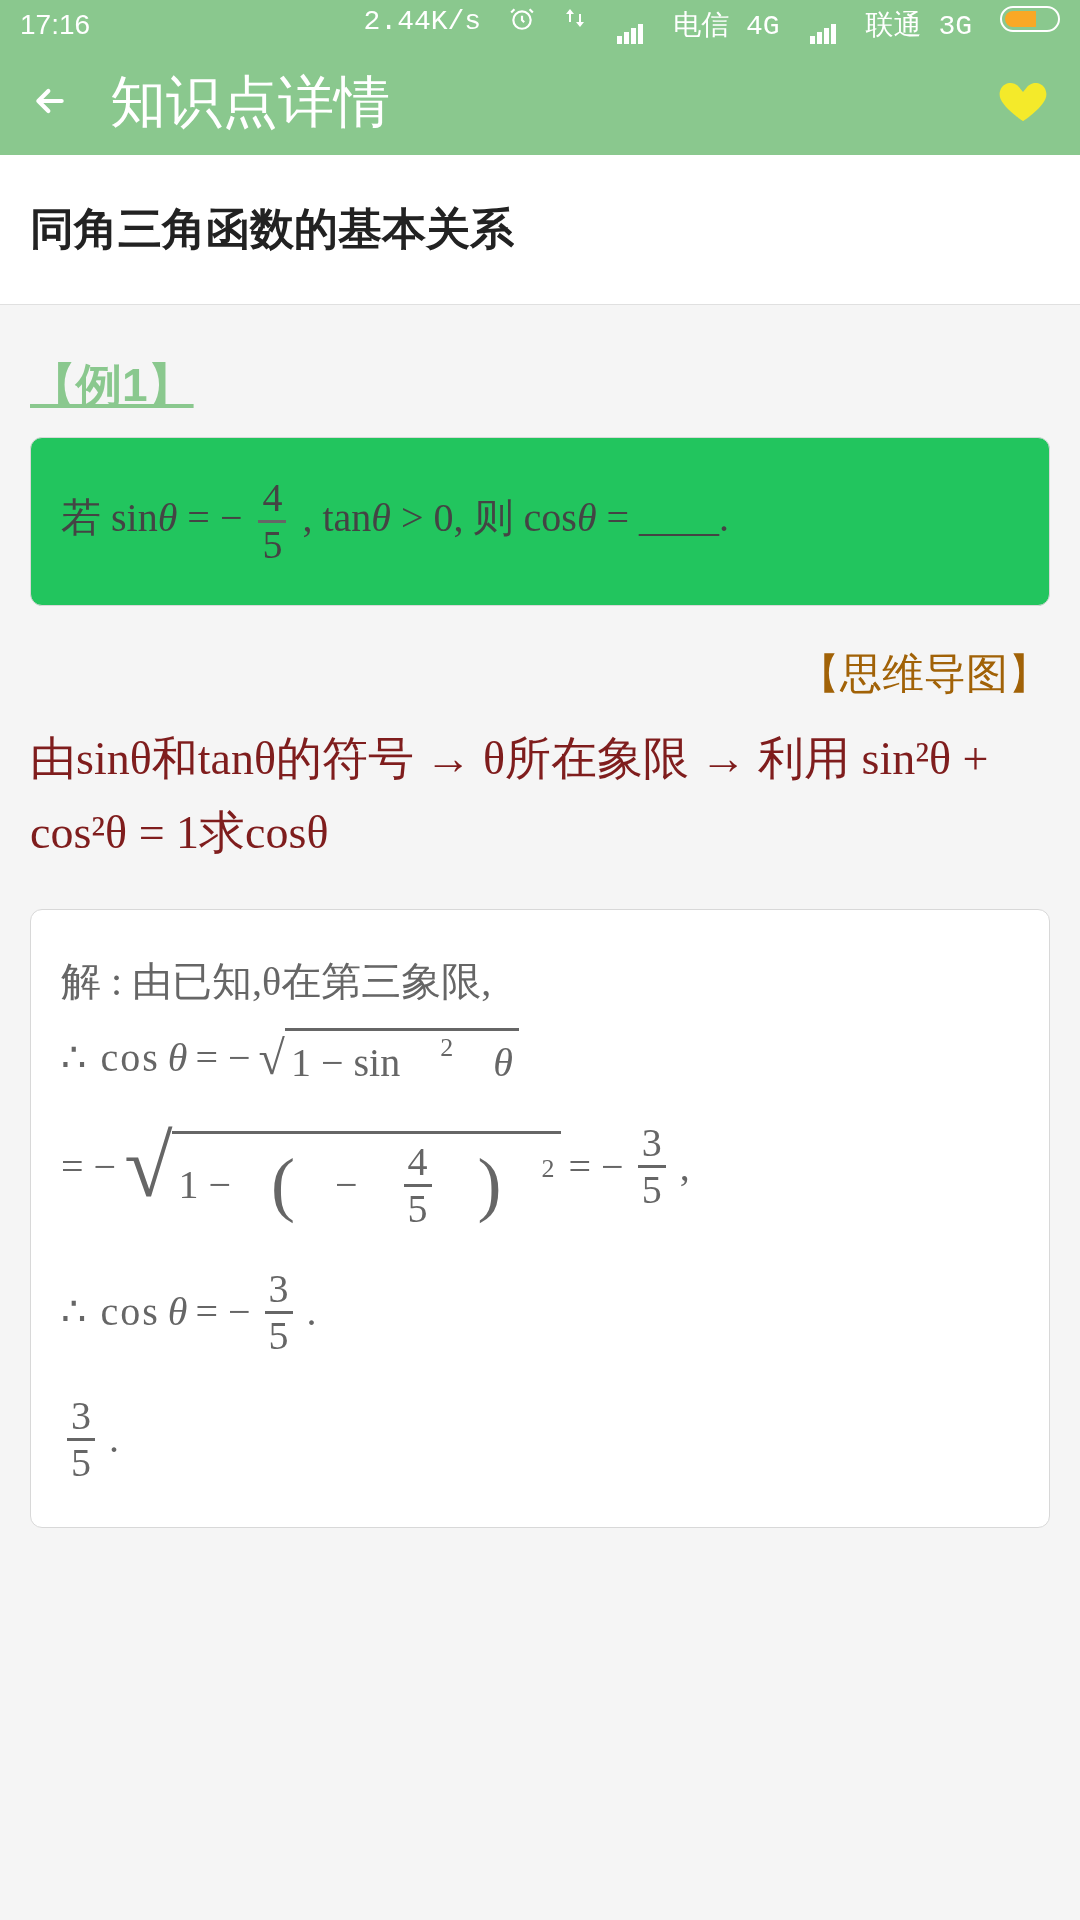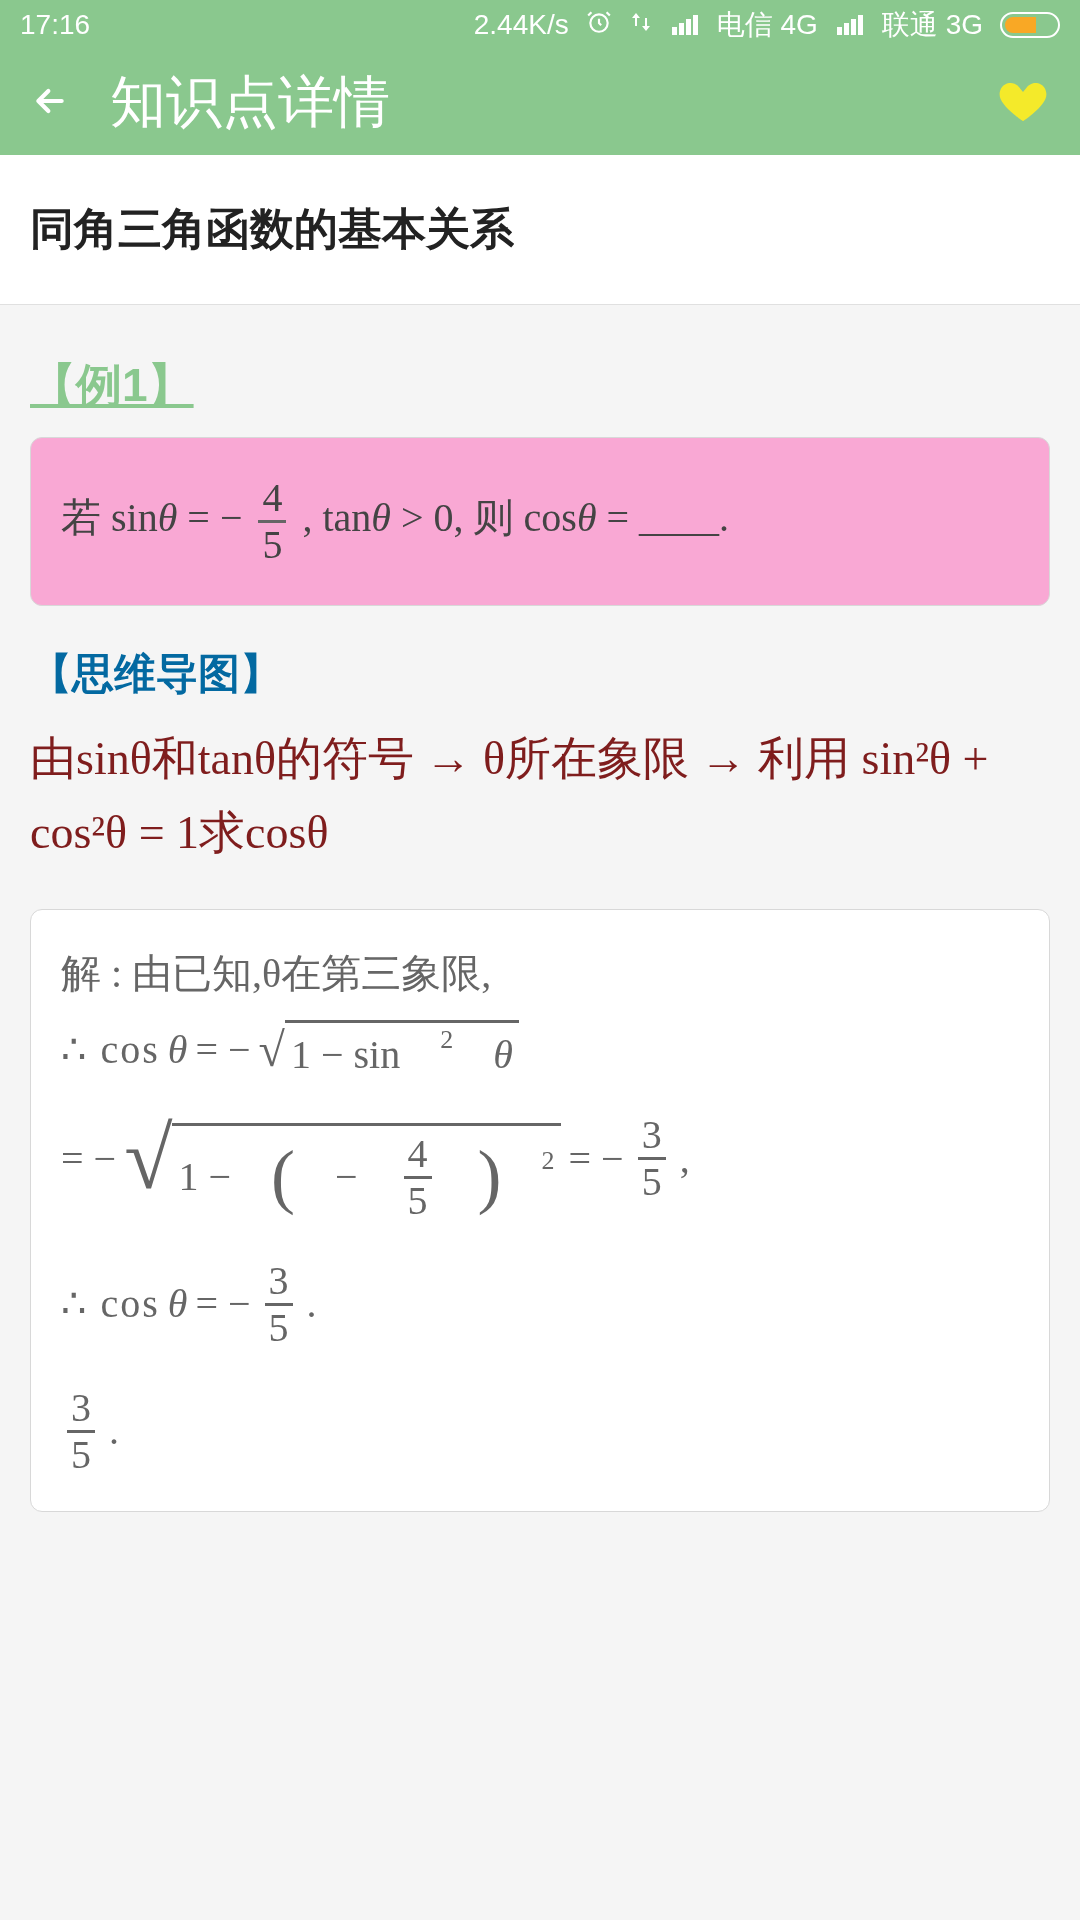--- a/index.html
+++ b/index.html
@@ -14,21 +14,21 @@
     height: 50px;
     background: #8ac88e;
     color: #fff;
     display: flex;
     align-items: center;
     justify-content: space-between;
     padding: 0 20px;
     font-size: 28px;
   }
   .status-left { }
-  .status-right { display: flex; align-items: center; gap: 17px; }
+  .status-right { display: flex; gap: 28px; font-family: Liberation Mono, monospace; }
   .signal-bars { display: inline-flex; align-items: flex-end; gap: 2px; margin: 0 2px; }
   .signal-bars span { width: 5px; background: #fff; display: inline-block; }
   .signal-bars span:nth-child(1){ height: 8px; }
   .signal-bars span:nth-child(2){ height: 12px; }
   .signal-bars span:nth-child(3){ height: 16px; }
   .signal-bars span:nth-child(4){ height: 20px; }
   .battery {
     width: 60px; height: 26px; border: 2px solid #fff; border-radius: 14px;
     position: relative; display: inline-block;
   }
@@ -53,42 +53,42 @@
     background: #fff;
     padding: 45px 30px;
     border-bottom: 1px solid #e0e0e0;
   }
   .page-header h1 { font-size: 44px; font-weight: 700; color: #222; }
   .content { padding: 50px 30px 0 30px; }
   .example-label {
     font-size: 46px; font-weight: 700; color: #8ac88e; margin-bottom: 20px; text-decoration: underline;
   }
   .card {
-    background: #f9a8d4;
+    background: #22c55e;
     border: 1px solid #d8d8d8;
     border-radius: 12px;
     padding: 40px 30px;
     font-size: 40px;
     color: #444;
     font-family: Georgia, "Times New Roman", serif;
     line-height: 1.3;
   }
   .mind-label {
-    font-size: 42px; font-weight: 700; color: #0369a1; margin: 40px 0 20px 0;
+    font-size: 42px; font-weight: 400; color: #a16207; margin: 40px 0 20px 0; text-align: right;
   }
   .mind-text {
     font-size: 46px; color: #7f1d1d; line-height: 1.6;
     font-family: Georgia, "Times New Roman", serif;
     margin-bottom: 40px;
   }
   .solution-card {
     background: #fff;
     border: 1px solid #d8d8d8;
     border-radius: 12px;
-    padding: 22px 30px;
+    padding: 30px 30px;
     font-size: 40px;
     color: #666;
     font-family: Georgia, "Times New Roman", serif;
     line-height: 1.4;
   }
   .solution-card .row { margin: 14px 0; display:flex; align-items:center; flex-wrap:wrap; gap: 8px; }
   .ital { font-style: italic; }
   .sup { font-size: 0.65em; position: relative; top: -0.6em; }
   .frac {
     display: inline-flex; flex-direction: column; align-items: center;

